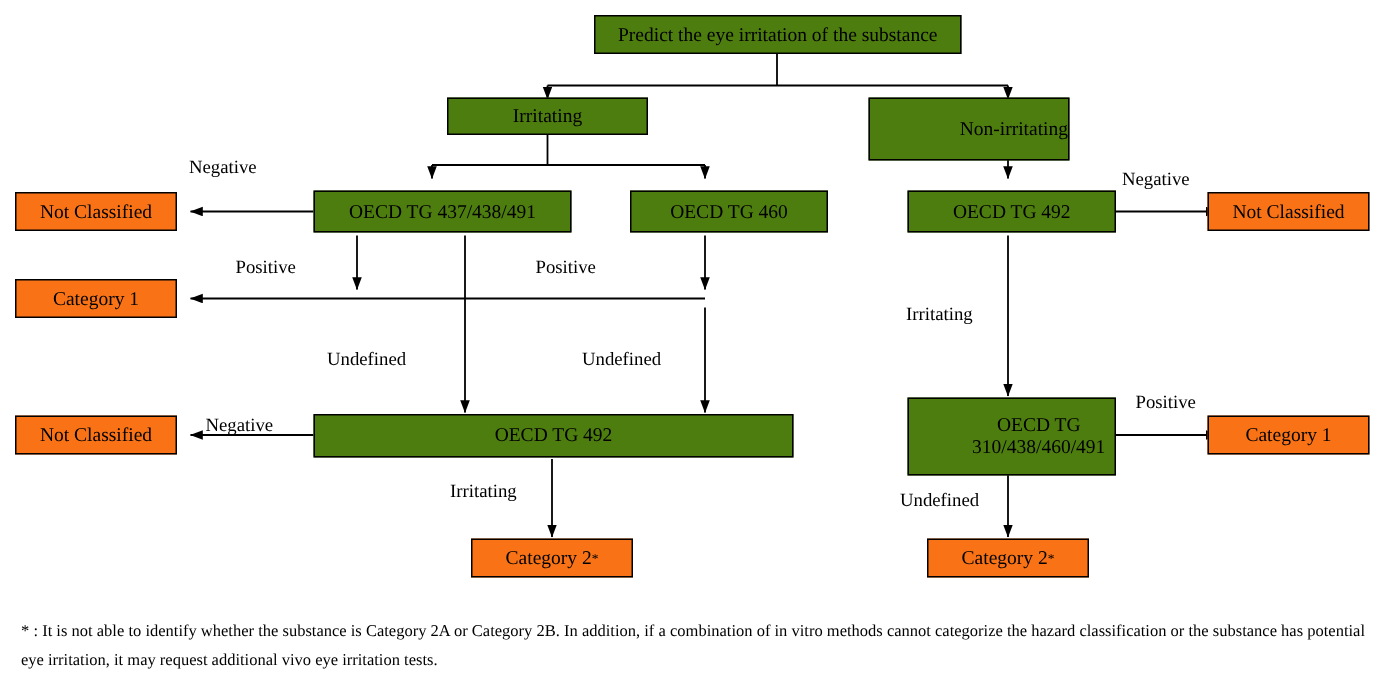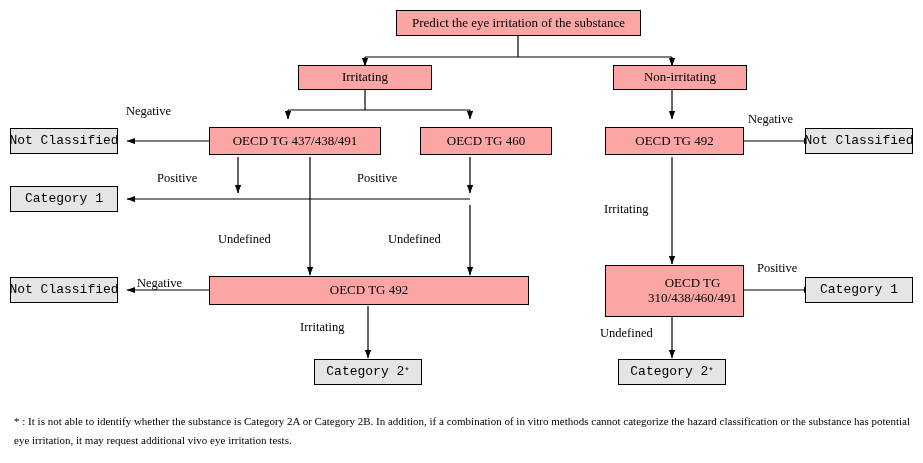--- a/index.html
+++ b/index.html
@@ -23,33 +23,32 @@
     left: 0;
     top: 0;
     width: 923px;
     height: 463px;
     pointer-events: none;
   }
   .node {
     position: absolute;
     box-sizing: border-box;
     border: 1px solid #000000;
-    background: #fca5a5;
+    background: #4d7c0f;
     display: flex;
     align-items: center;
     justify-content: center;
     text-align: center;
     font-size: 13px;
     line-height: 1.12;
     white-space: nowrap;
     z-index: 2;
   }
   .node.filled {
-    background: #e5e5e5;
-    font-family: Liberation Mono, monospace;
+    background: #f97316;
   }
   .node .two-line {
     display: block;
   }
   .node .ln {
     display: block;
   }
   .elabel {
     position: absolute;
     font-size: 12.5px;
@@ -121,21 +120,21 @@
   </svg>
 
   <div class="node" style="left:396px; top:10px; width:245px; height:26px;">
     <span>Predict the eye irritation of the substance</span>
   </div>
 
   <div class="node" style="left:298px; top:65px; width:134px; height:25px;">
     <span>Irritating</span>
   </div>
 
-  <div class="node" style="left:613px; top:65px; width:134px; height:25px;">
+  <div class="node" style="left:579px; top:65px; width:134px; height:42px;justify-content:flex-end;">
     <span>Non-irritating</span>
   </div>
 
   <div class="node" style="left:209px; top:127px; width:172px; height:28px;text-align:center;">
     <span>OECD TG 437/438/491</span>
   </div>
 
   <div class="node" style="left:404px; top:127px; width:132px; height:28px;margin-left:16px;">
     <span>OECD TG 460</span>
   </div>

